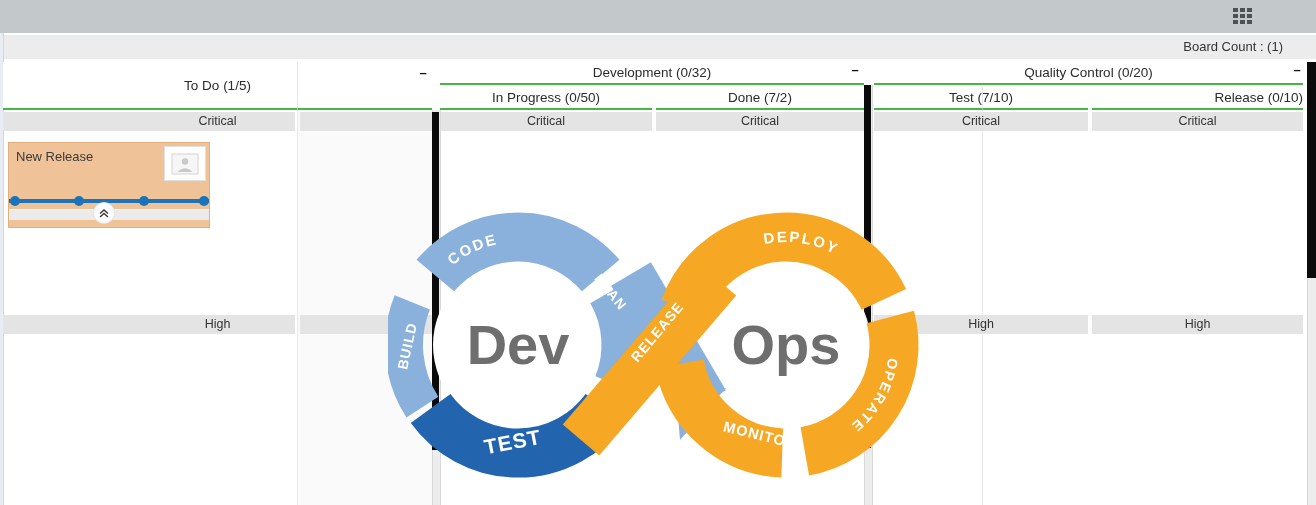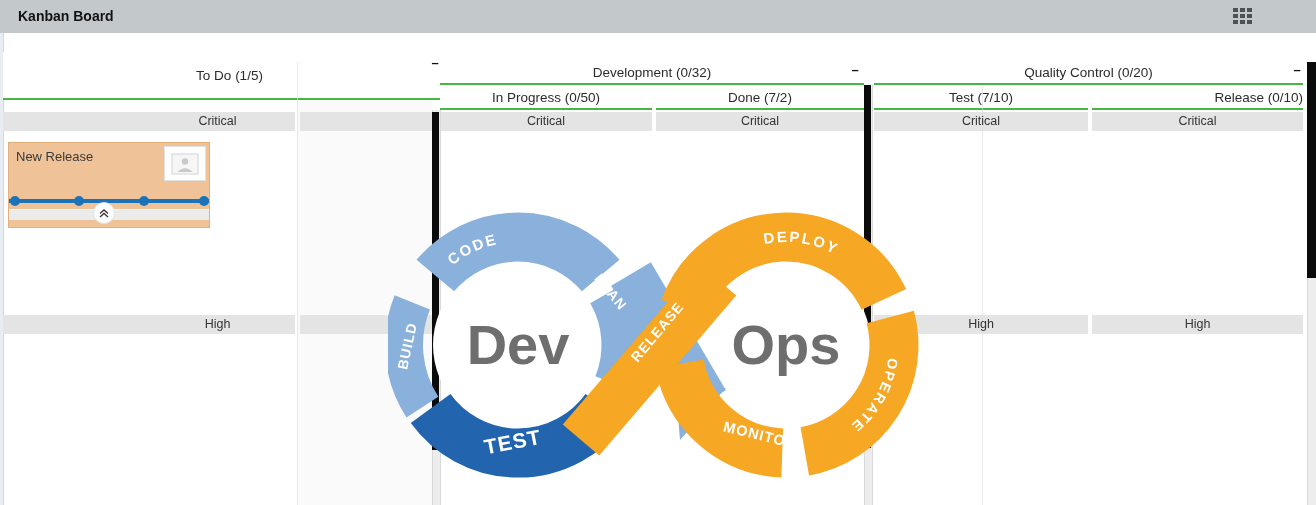--- a/index.html
+++ b/index.html
@@ -56,40 +56,42 @@
 
   .watermark{position:absolute;left:388px;top:206px;z-index:6;pointer-events:none;}
   .wm-label{font-weight:bold;fill:#fff;}
 </style>
 </head>
 <body>
 
 <div class="app">
 
   <div class="titlebar">
-    <span class="title">Kanban Board</span>
     <div class="grid-icon">
       <span></span>
         <span></span>
         <span></span>
         <span></span>
         <span></span>
         <span></span>
         <span></span>
         <span></span>
         <span></span>
     </div>
   </div>
 
+  <div class="subbar">
+    <span class="count">Board Count : (1)</span>
+  </div>
 
   <div class="left-edge"></div>
 
   <div class="tint" style="left:298px;top:62px;width:134px;height:443px;"></div>
 
-  <div class="col-head" style="left:3px;top:52px;width:429px;height:46px;padding-left:12px;">
+  <div class="col-head" style="left:3px;top:62px;width:429px;height:46px;">
     <span>To Do (1/5)</span>
     <span class="collapse-btn" style="top:6px;">–</span>
   </div>
 
   <div class="col-head" style="left:440px;top:62px;width:424px;height:21px;">
     <span>Development (0/32)</span>
     <span class="collapse-btn">–</span>
   </div>
   <div class="col-head" style="left:440px;top:86px;width:212px;height:22px;">
     <span>In Progress (0/50)</span>

